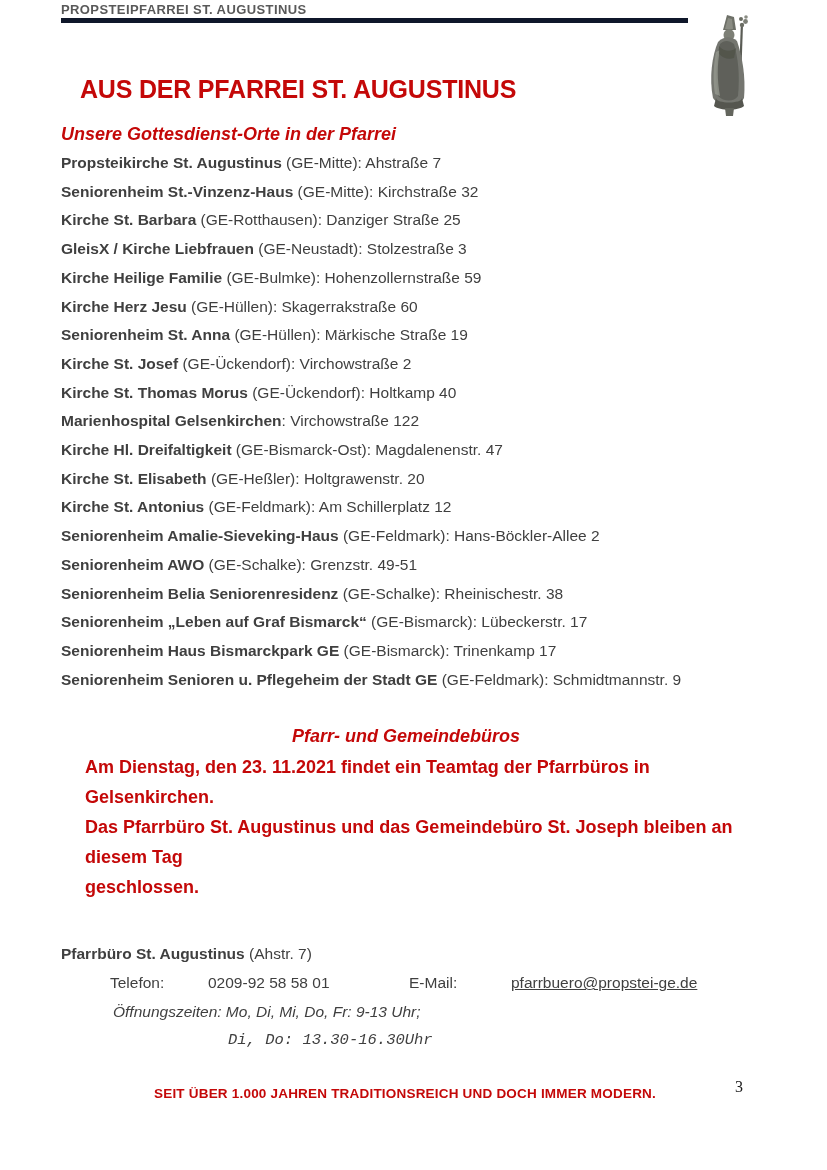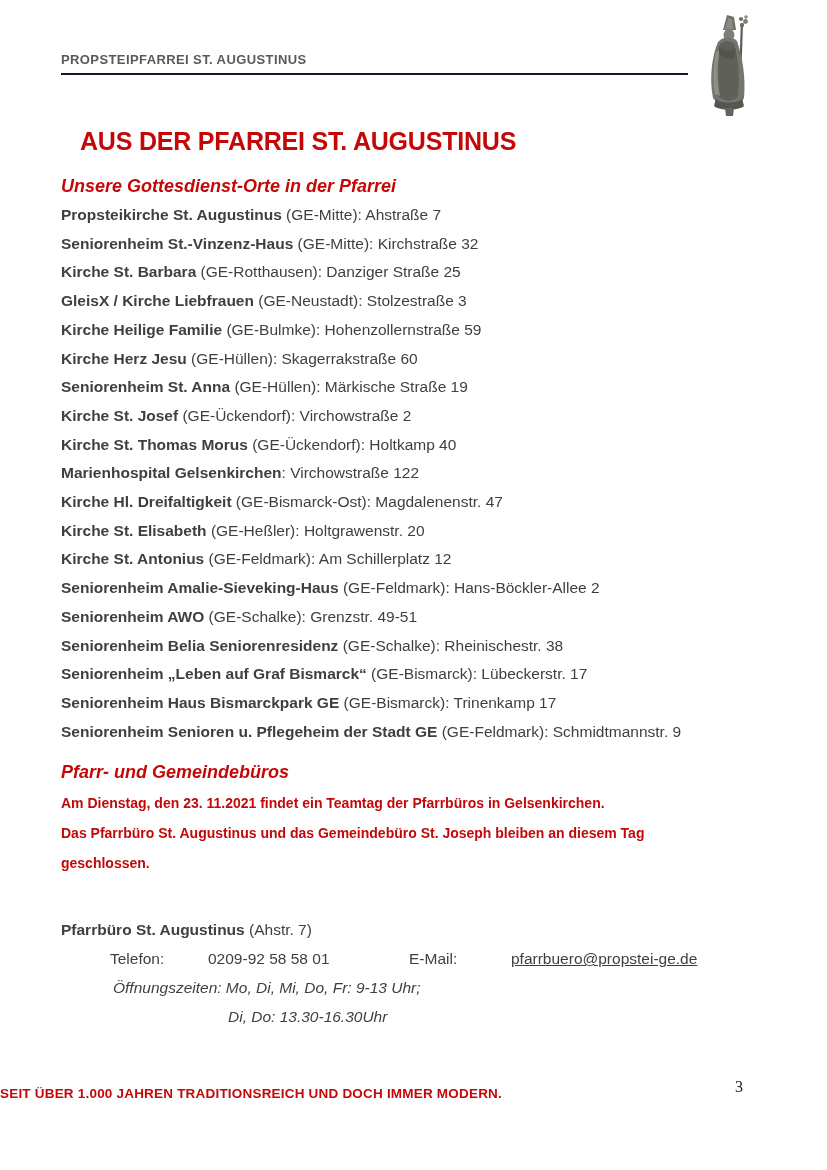--- a/index.html
+++ b/index.html
@@ -8,24 +8,22 @@
     background:#ffffff;
     position:relative;
     font-family:"Liberation Sans", sans-serif;
     color:#3f3f3f;
     overflow:hidden;
   }
   .content { position:absolute; left:61px; top:0; width:690px; }
 
   
   .doc-header {
-    margin-top:50px;
     width:627px;
-    border-bottom:2px solid #0f172a;
-    padding-bottom:5px;
+    border-bottom:5px solid #0f172a;
   }
   .doc-header-title {
     font-size:13px;
     font-weight:bold;
     color:#595959;
     letter-spacing:0.4px;
   }
 
   
   .statue { position:absolute; left:698px; top:12px; width:66px; height:106px; }
@@ -46,48 +44,49 @@
     font-style:italic;
   }
   .worship-heading { margin-top:20px; }
 
   
   .loc-list { margin-top:4px; }
   .loc-row { font-size:15.5px; line-height:28.7px; white-space:pre-wrap; }
   .loc-name { font-weight:bold; }
 
   
-  .offices-heading { margin-top:16px; }
+  .offices-heading { margin-top:32px;text-align:center; }
   .notice { margin-top:5px; }
   .notice-line {
-    font-size:14px;
+    font-size:18px;
     font-weight:bold;
     color:#c40808;
     line-height:30px;
+    margin-left:24px;
   }
 
   .office-block { margin-top:37px; }
   .office-name-row { font-size:15.5px; line-height:29px; white-space:pre-wrap; }
   .office-name { font-weight:bold; }
 
   .contact-row { font-size:15.5px; line-height:29px; padding-left:49px; white-space:pre; }
   .contact-row .label-phone { display:inline-block; width:98px; }
   .contact-row .phone-value { display:inline-block; width:201px; }
   .contact-row .label-email { display:inline-block; width:102px; }
   .email-link { color:#3f3f3f; text-decoration:underline; cursor:pointer; }
 
   .hours-line1 { font-size:15.5px; line-height:29px; font-style:italic; padding-left:52px; }
-  .hours-line2 { font-size:15.5px; line-height:29px; font-style:italic; padding-left:167px; }
+  .hours-line2 { font-size:15.5px; line-height:29px; font-style:italic; padding-left:167px;font-family:Liberation Mono, monospace; }
 
   
   .footer-slogan {
     position:absolute;
     left:0; top:1086px;
     width:810px;
-    text-align:left;
+    text-align:center;
     font-size:13.5px;
     font-weight:bold;
     color:#c40808;
     letter-spacing:0.2px;
   }
   .page-number {
     position:absolute;
     left:735px; top:1078px;
     font-family:"Liberation Serif", serif;
     font-size:16px;

